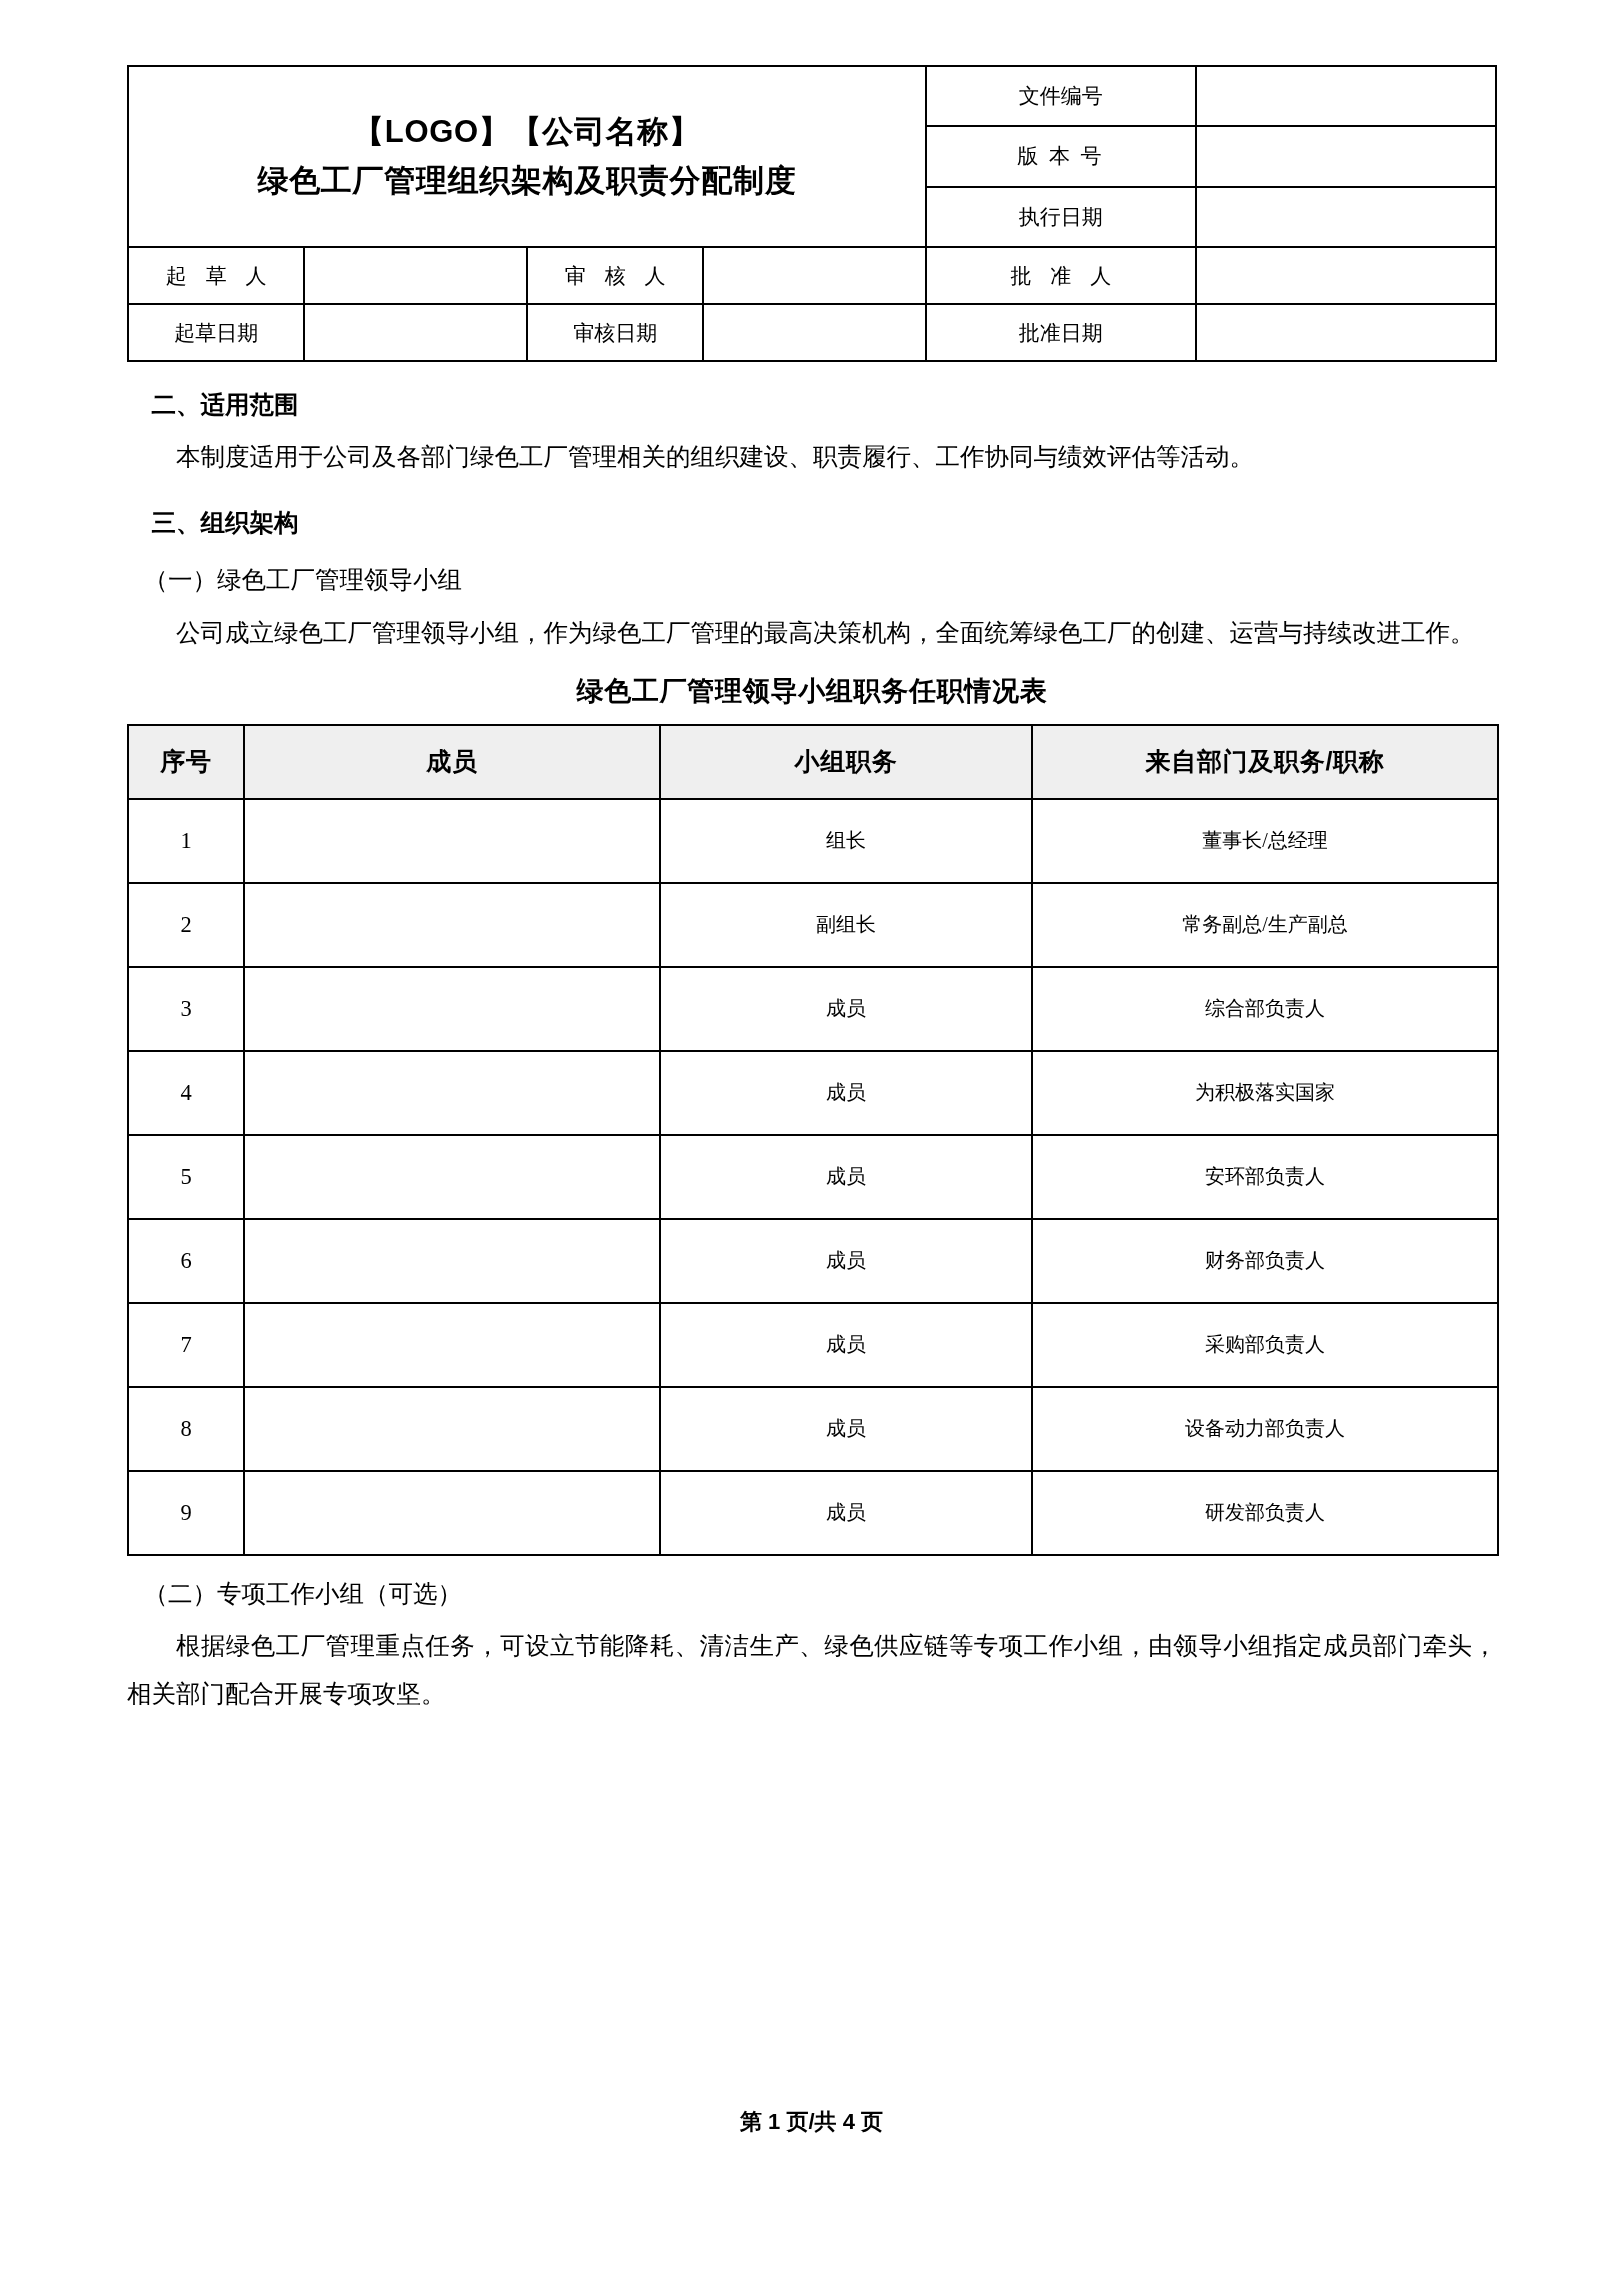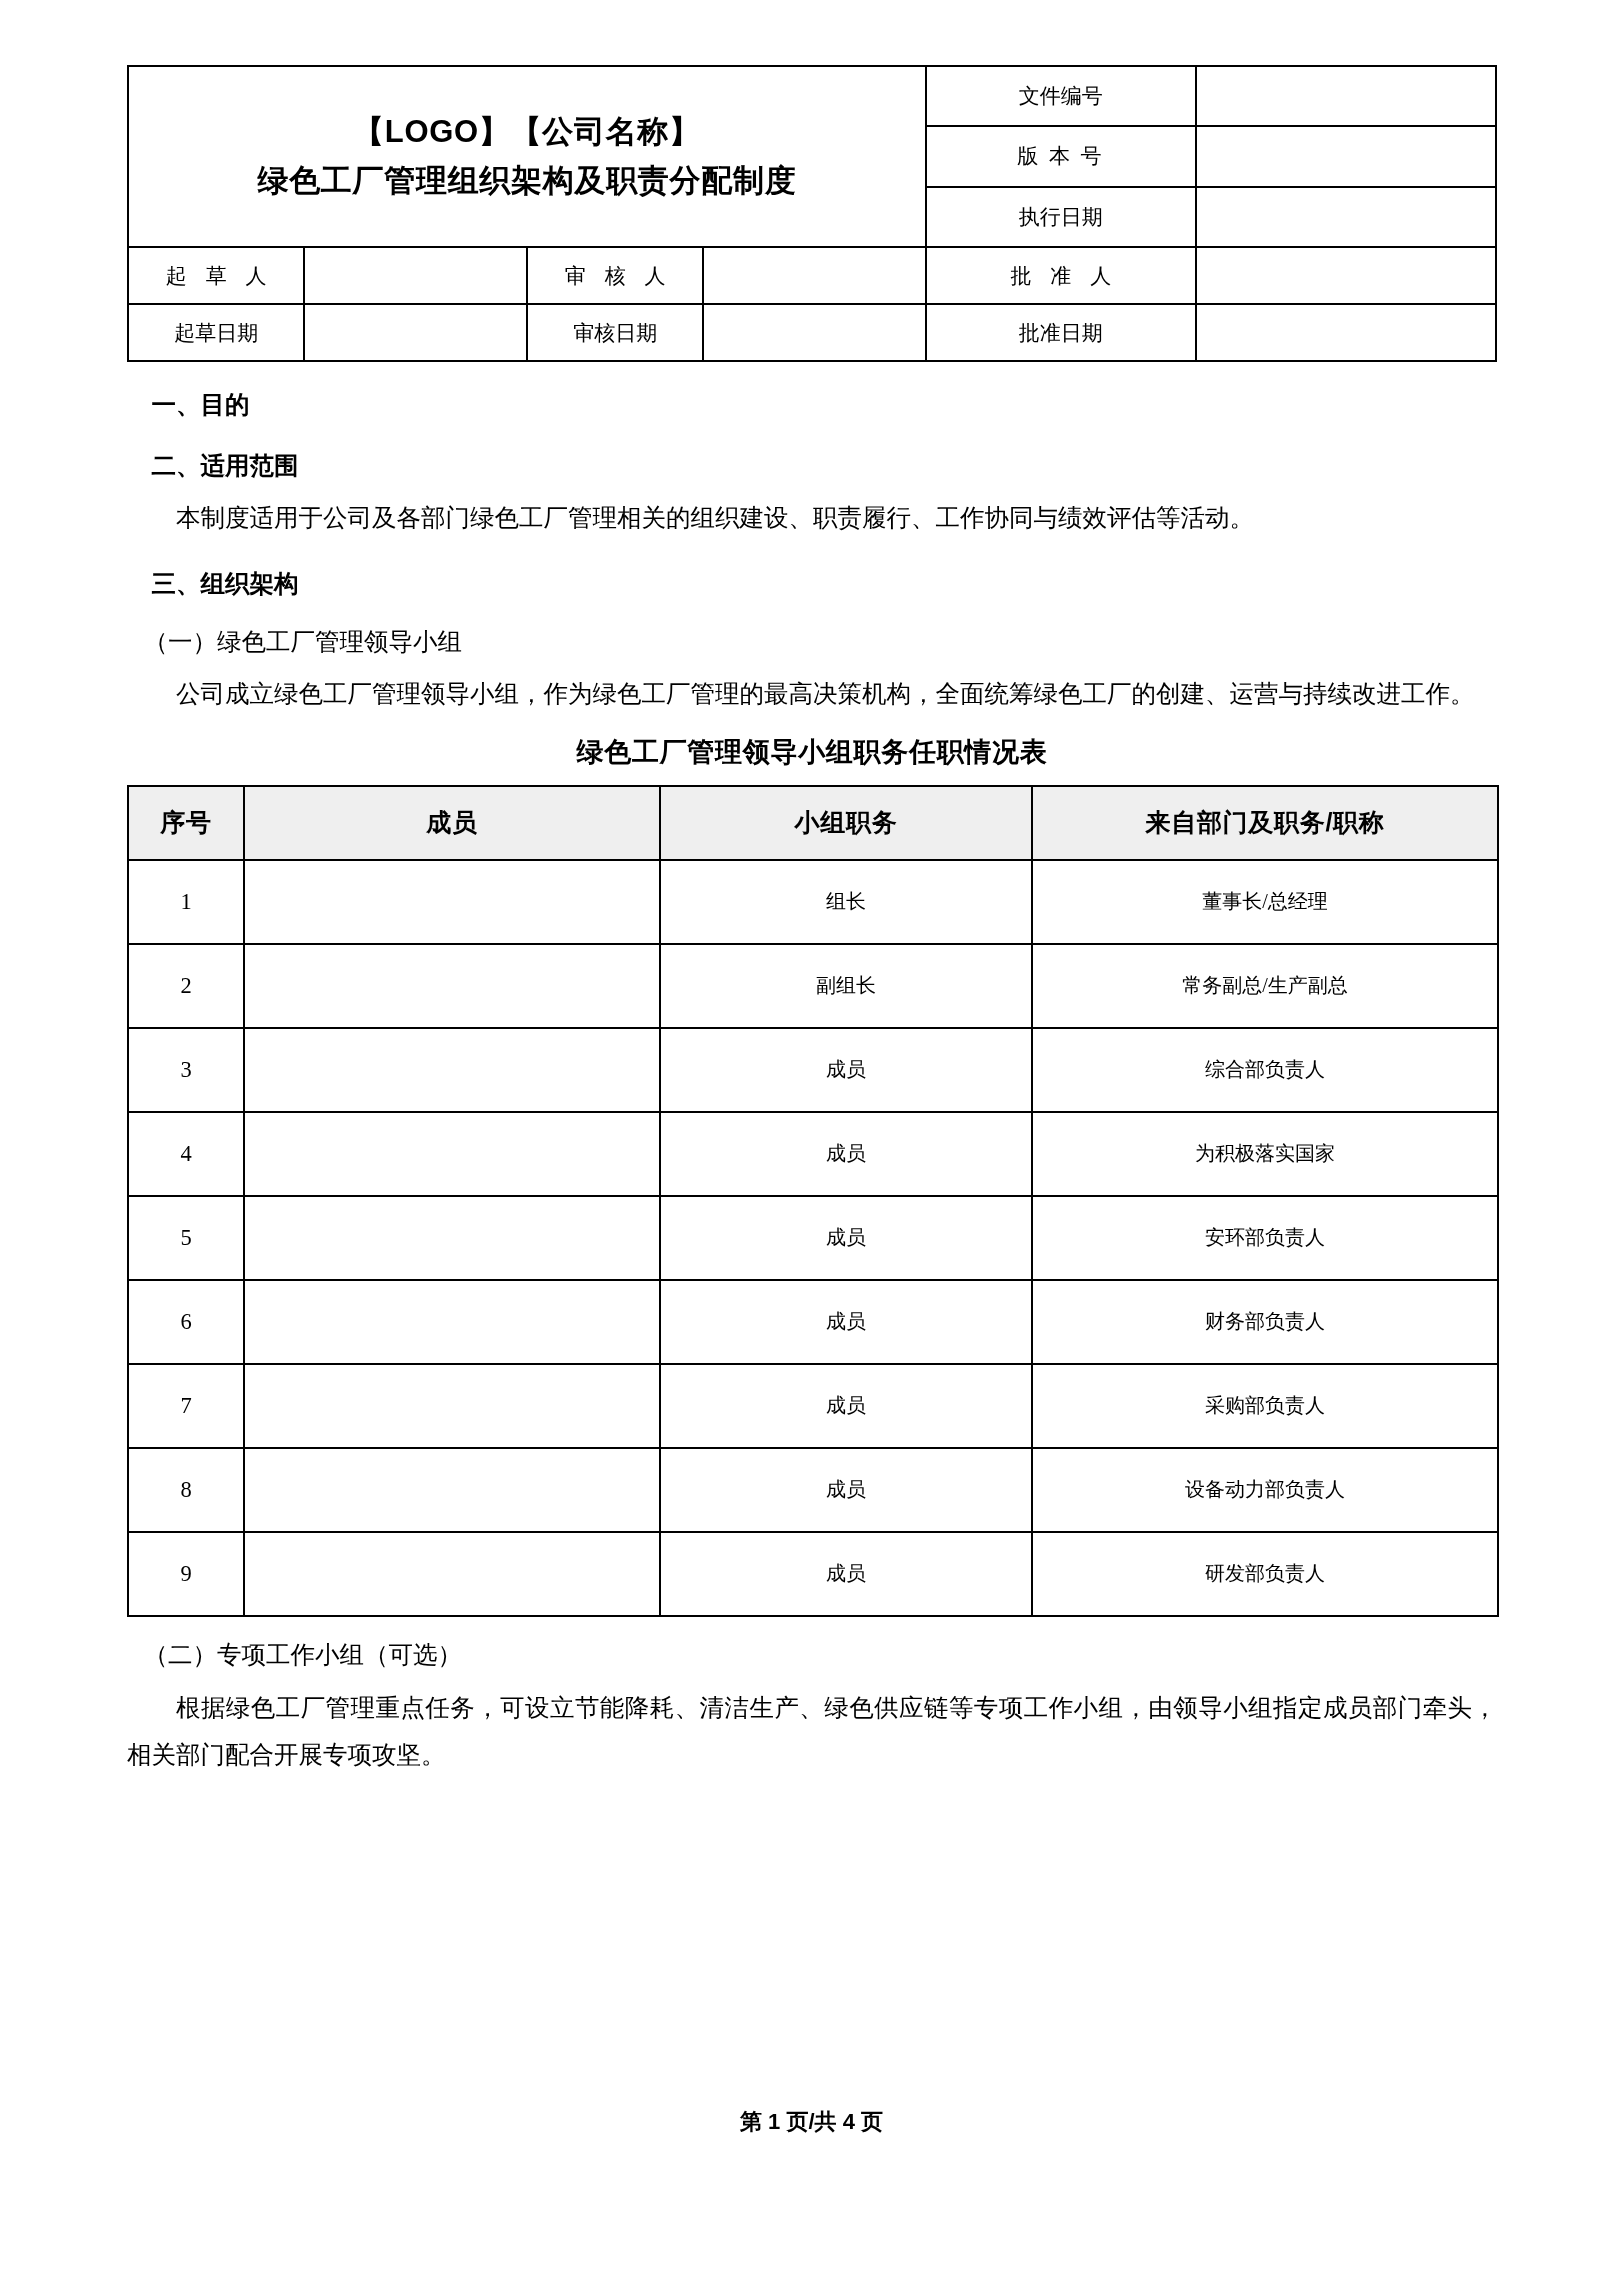--- a/index.html
+++ b/index.html
@@ -205,21 +205,20 @@
           <td class="sig-label-tight">起草日期</td>
           <td></td>
           <td class="sig-label-tight">审核日期</td>
           <td></td>
           <td class="sig-label-tight">批准日期</td>
           <td></td>
         </tr>
       </tbody>
     </table>
 
-    <div class="sec-heading">一、目的</div>
 
     <div class="sec-heading">二、适用范围</div>
     <div class="para">本制度适用于公司及各部门绿色工厂管理相关的组织建设、职责履行、工作协同与绩效评估等活动。</div>
 
     <div class="sec-heading">三、组织架构</div>
 
     <div class="sub-heading">（一）绿色工厂管理领导小组</div>
     <div class="para">公司成立绿色工厂管理领导小组，作为绿色工厂管理的最高决策机构，全面统筹绿色工厂的创建、运营与持续改进工作。</div>
 
     <div class="tbl-caption">绿色工厂管理领导小组职务任职情况表</div>

